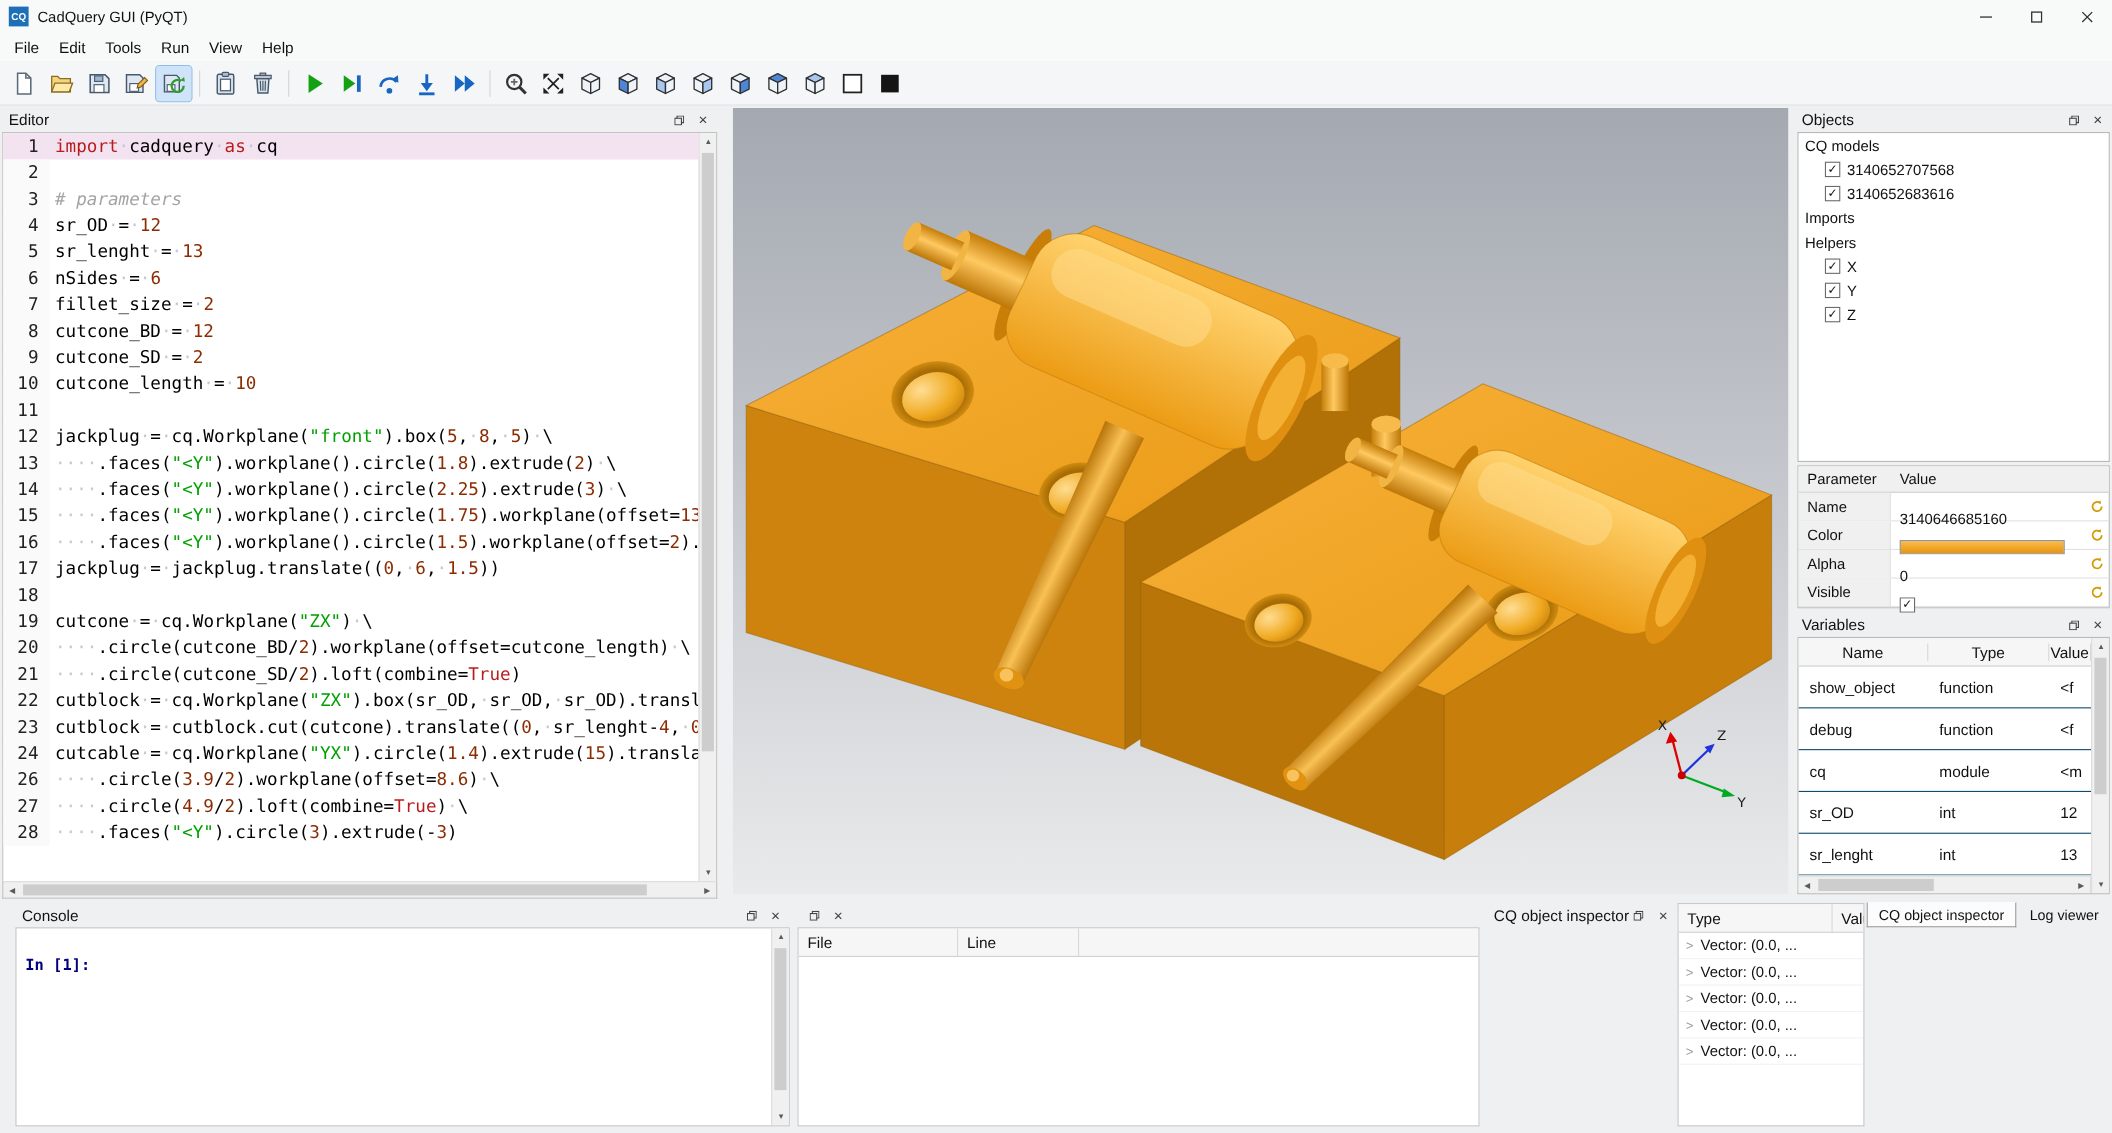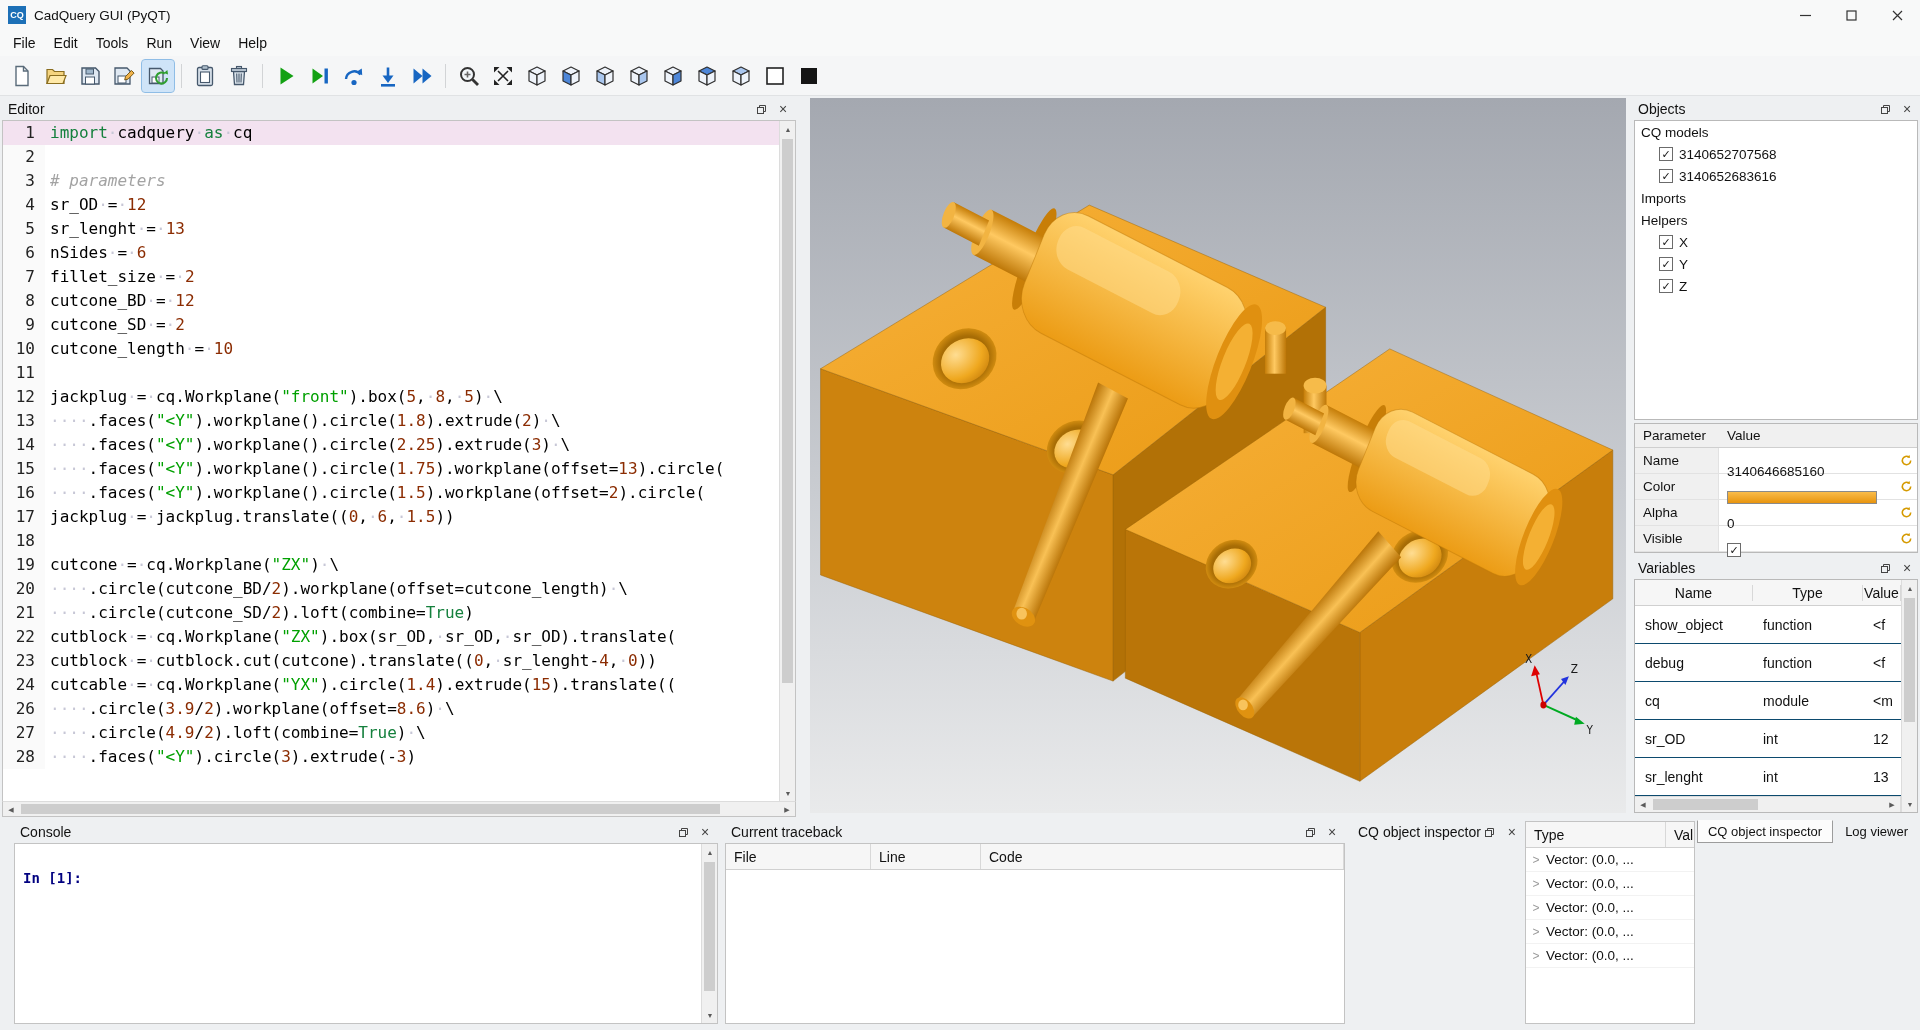--- a/index.html
+++ b/index.html
@@ -29,29 +29,29 @@
   .main { height:721px; display:flex; padding:2px 0 0 2px; }
   .bottom { height:213px; display:flex; padding:4px 2px 6px 2px; gap:7px;margin-left:12px; }
 
   .panel-header { height:22px; display:flex; align-items:center; padding:0 4px 0 6px; font-size:14px; flex:none; }
   .ph-title { flex:1; }
   .ph-btns { display:flex; align-items:center; gap:4px; }
   .ph-btn { width:18px; height:16px; display:flex; align-items:center; justify-content:center;
             color:#444; font-size:14px; line-height:14px; }
 
   
-  .editor-panel { width:794px; display:flex; flex-direction:column; }
+  .editor-panel { width:650px; display:flex; flex-direction:column; }
   .editor-body { flex:1; display:flex; border:1px solid #c3c3c3; border-bottom:none; background:#fff; overflow:hidden; }
   .code-area { flex:1; overflow:hidden; font-family:"DejaVu Sans Mono",monospace; font-size:16px; }
   .code-line { display:flex; height:24px; line-height:24px; white-space:pre; }
   .code-line.current { background:#f3e2f0; }
   .line-no { width:42px; flex:none; text-align:right; padding-right:10px; color:#222; background:#fafafa; }
   .code-line.current .line-no { background:transparent; }
   .code-text { flex:1; white-space:pre; padding-left:5px; overflow:hidden; }
-  .tk-k { color:#15803d; }
+  .tk-k { color:#b91c1c; }
   .tk-n { color:#8b2c02; }
   .tk-s { color:#00a000; }
   .tk-c { color:#a3a3a3; font-style:italic; }
   .tk-w { color:#c7c7d6; }
   .tk-t { color:#000; }
 
   
   .sb { background:#f0f0f0; flex:none; display:flex; }
   .sb-v { width:16px; flex-direction:column; border-left:1px solid #dcdcdc; }
   .sb-h { height:16px; flex-direction:row; border-top:1px solid #dcdcdc; border-right:1px solid #dcdcdc; }
@@ -714,36 +714,34 @@
         <div class="sb-track">
             <div class="sb-thumb" style="top:2px;height:88%;"></div>
           </div>
         <div class="sb-arr">▼</div>
       </div>
     </div>
   </div>
 
   <div class="tbk-panel">
     <div class="panel-header">
-      <span class="ph-title">Current traceback</span>
       <span class="ph-btns">
         <span class="ph-btn">
             <svg width="9" height="9" viewBox="0 0 9 9">
               <rect x="0.5" y="2.5" width="6" height="6" fill="none" stroke="#444"></rect>
               <path d="M2.5 2.5V0.5h6v6h-2" fill="none" stroke="#444"></path>
             </svg>
           </span>
         <span class="ph-btn">×</span>
       </span>
     </div>
     <div class="tbk-body">
       <div class="th-row" id="tb-headers">
           <div class="th-cell">File</div>
           <div class="th-cell">Line</div>
-          <div class="th-cell">Code</div>
         </div>
       <div style="flex:1;background:#fff;"></div>
     </div>
   </div>
 
   <div class="insp-panel">
     <div class="panel-header">
       <span class="ph-title">CQ object inspector</span>
       <span class="ph-btns">
         <span class="ph-btn">

